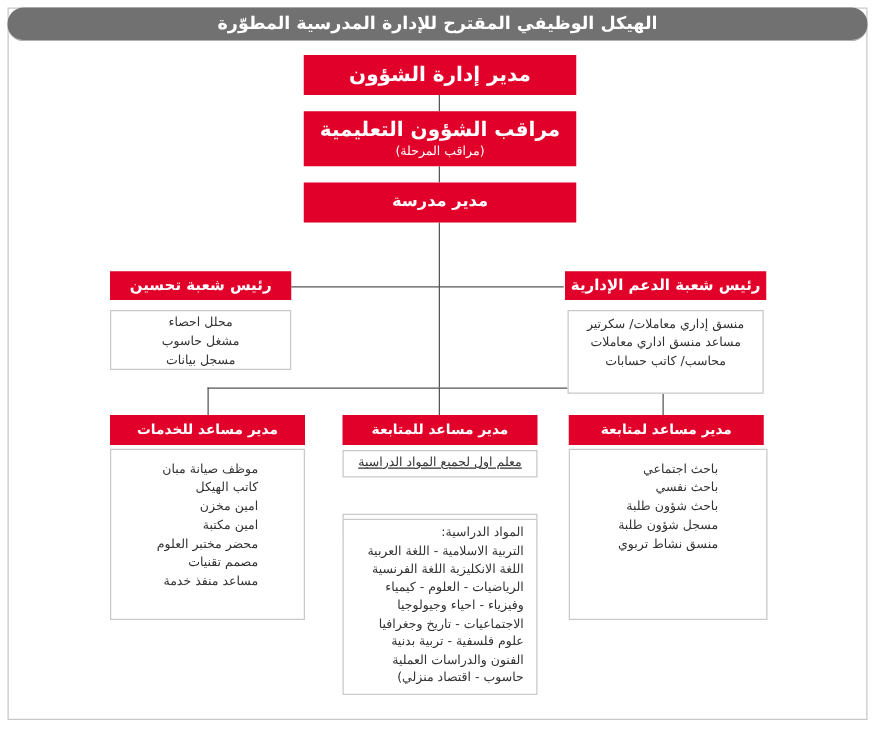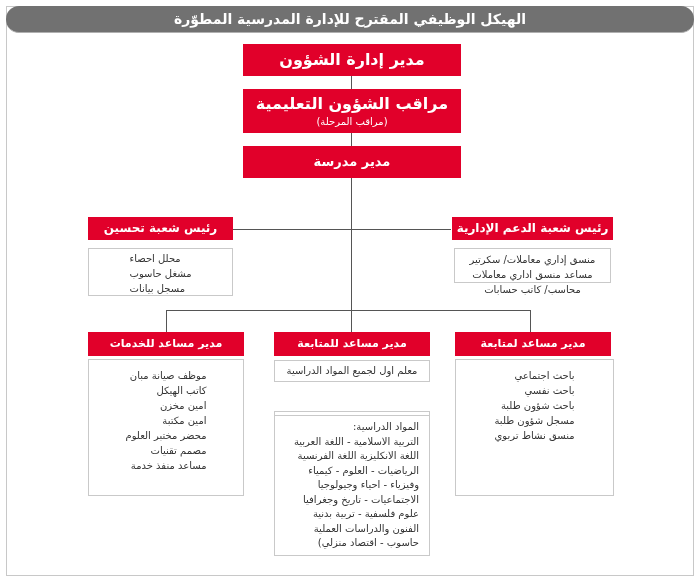--- a/index.html
+++ b/index.html
@@ -41,31 +41,31 @@
   <div style="font-size:16px; line-height:22px;">مراقب الشؤون التعليمية</div>
   <div style="font-size:10px; font-weight:normal; line-height:14px;">(مراقب المرحلة)</div>
 </div>
 <div class="red" style="left:243px; top:146px; width:218px; height:32px; font-size:13px; line-height:32px;">
   <span>مدير مدرسة</span>
 </div>
 
 <div class="red" style="left:452px; top:217px; width:161px; height:23px; font-size:12px; line-height:23px;">
   <span>رئيس شعبة الدعم الإدارية</span>
 </div>
-<div class="box" style="left:454px; top:248px; width:157px; height:35px; padding-top:3px;">
+<div class="box" style="left:454px; top:248px; width:157px; height:67px; padding-top:3px;">
   <div>منسق إداري معاملات/ سكرتير</div>
   <div>مساعد منسق اداري معاملات</div>
   <div>محاسب/ كاتب حسابات</div>
 </div>
 
 <div class="red" style="left:88px; top:217px; width:145px; height:23px; font-size:12px; line-height:23px;">
   <span>رئيس شعبة تحسين الأداء</span>
 </div>
 <div class="box" style="left:88px; top:248px; width:145px; height:48px; padding-top:2px;">
-  <div class="list-left" style="text-align:left;">
+  <div class="list-left" style="text-align:center;">
     <div>محلل احصاء</div>
     <div>مشغل حاسوب</div>
     <div>مسجل بيانات</div>
   </div>
 </div>
 
 <div class="red" style="left:455px; top:332px; width:156px; height:24px; font-size:11px; line-height:24px;">
   <span>مدير مساعد لمتابعة المتعلمين</span>
 </div>
 <div class="box" style="left:455px; top:359px; width:159px; height:137px; padding-top:8px;">
@@ -74,21 +74,21 @@
     <div>باحث نفسي</div>
     <div>باحث شؤون طلبة</div>
     <div>مسجل شؤون طلبة</div>
     <div>منسق نشاط تربوي</div>
   </div>
 </div>
 
 <div class="red" style="left:274px; top:332px; width:156px; height:24px; font-size:11px; line-height:24px;">
   <span>مدير مساعد للمتابعة التعليمية</span>
 </div>
-<div class="box" style="left:274px; top:360px; width:156px; height:22px; line-height:20px;">
+<div class="box" style="left:274px; top:360px; width:156px; height:22px; line-height:20px;text-decoration:underline;">
   <span>معلم اول لجميع المواد الدراسية</span>
 </div>
 <div class="box" style="left:274px; top:387px; width:156px; height:22px; line-height:20px;margin-top:24px;">
   <span>معلمو جميع المواد الدراسية</span>
 </div>
 <div class="box" style="left:274px; top:415px; width:156px; height:141px; padding:4px 10px 0 10px; text-align:right; line-height:14.5px;">
   <div>المواد الدراسية:</div>
   <div>التربية الاسلامية - اللغة العربية</div>
   <div>اللغة الانكليزية اللغة الفرنسية</div>
   <div>الرياضيات - العلوم - كيمياء</div>

